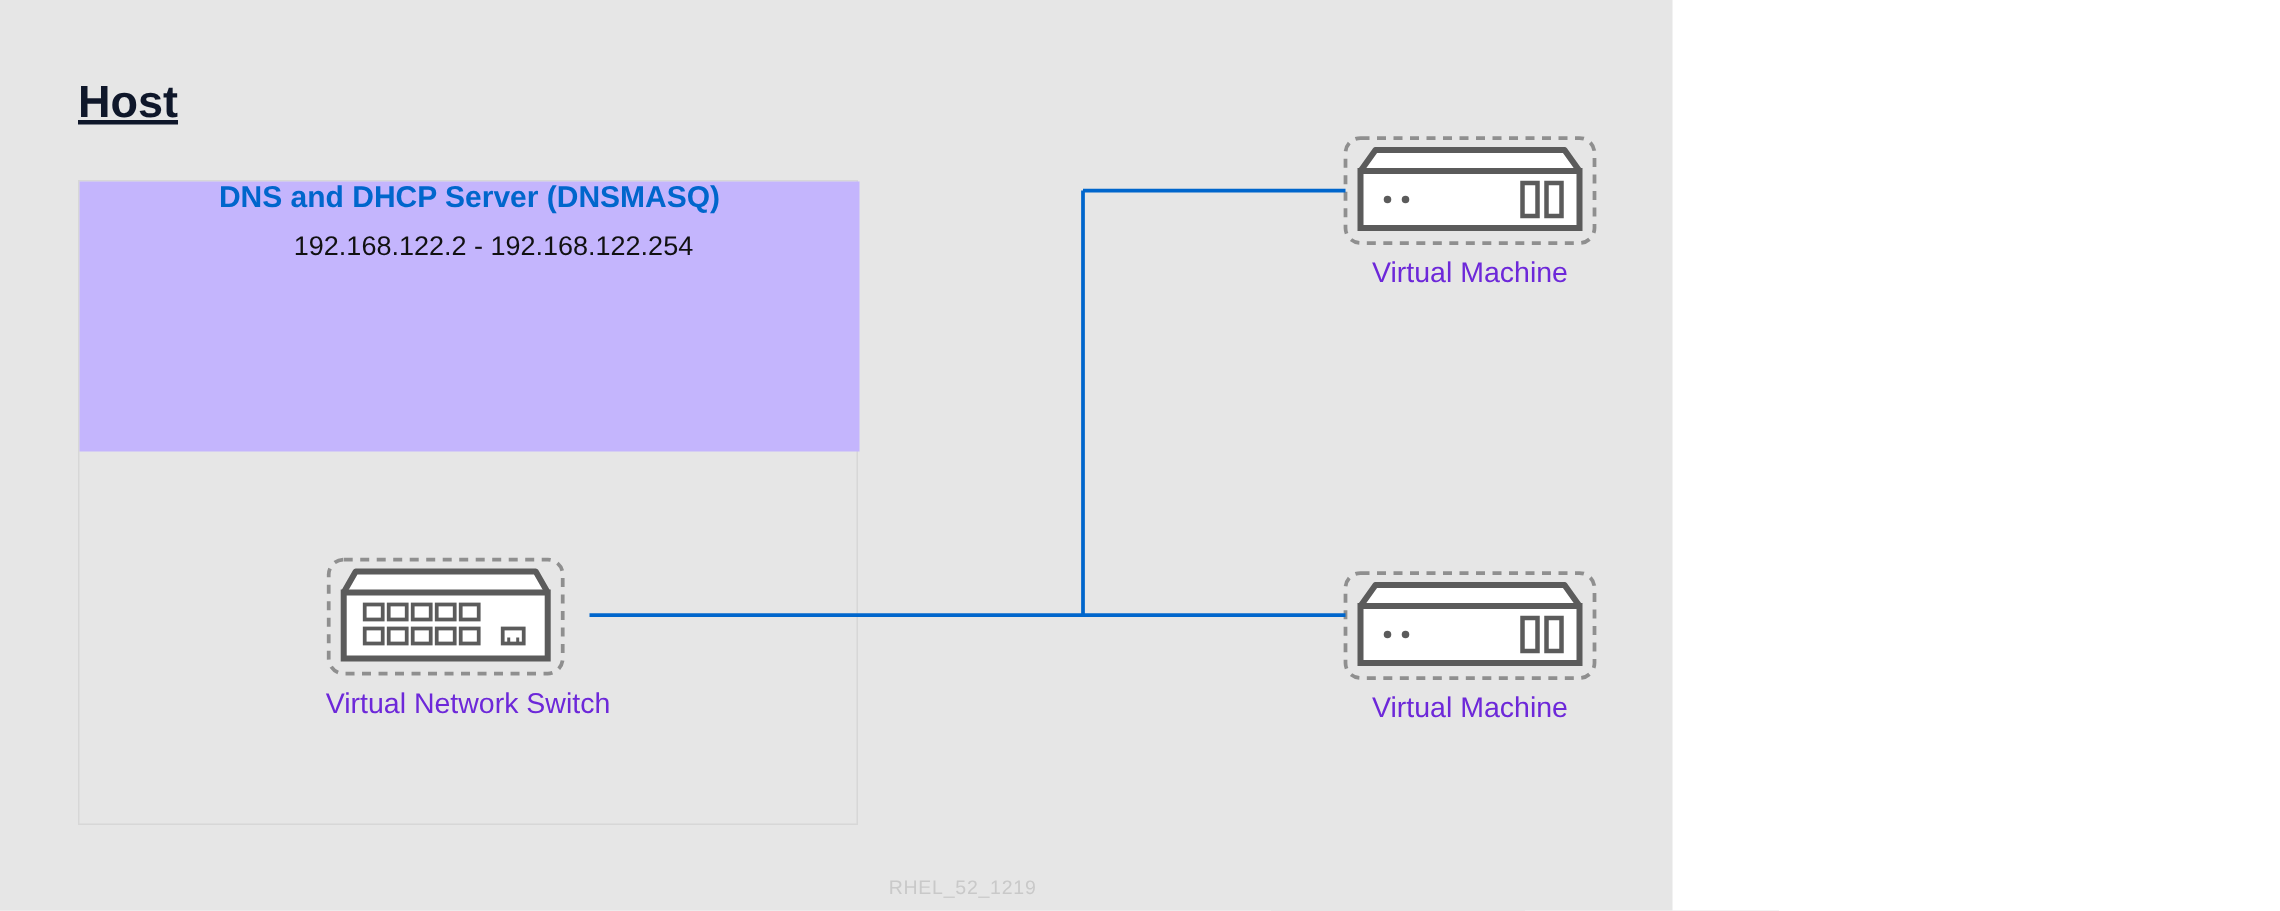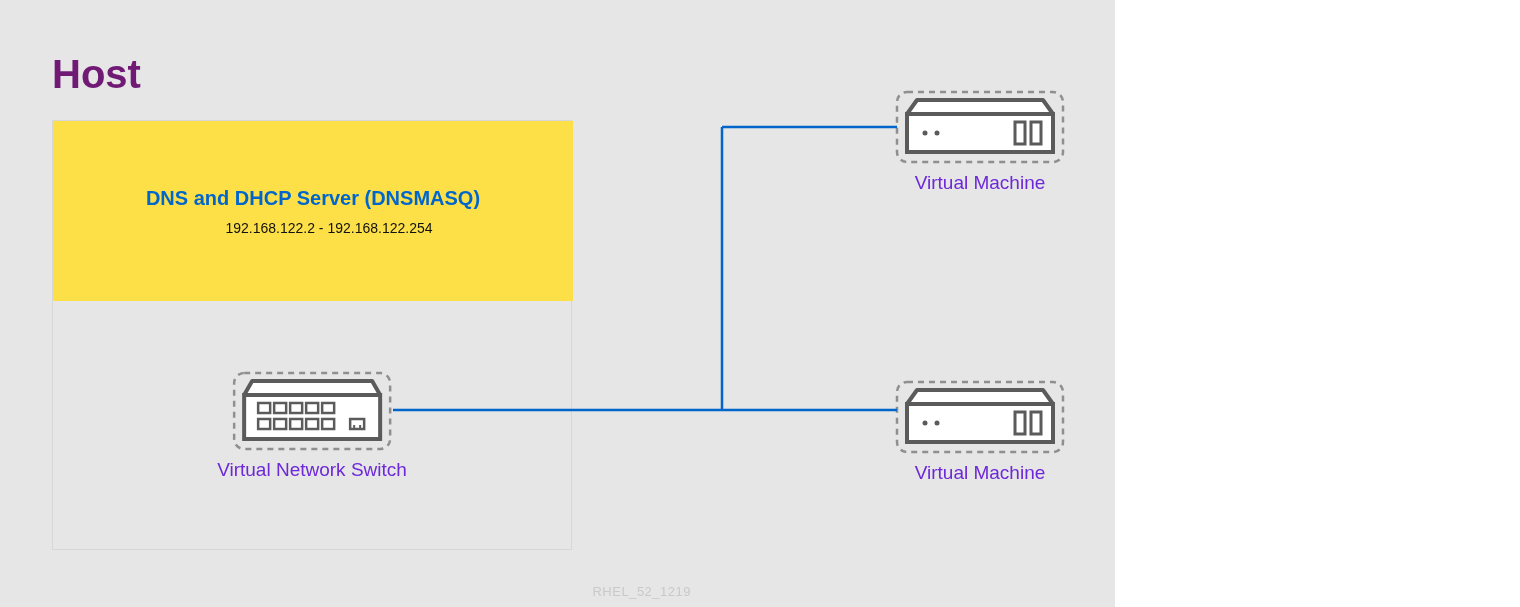--- a/index.html
+++ b/index.html
@@ -14,64 +14,65 @@
     position: absolute;
     left: 0; top: 0;
     width: 1115px;
     height: 607px;
     background: #e6e6e6;
   }
   .host-title {
     position: absolute;
     left: 52px;
     top: 52px;
-    font-size: 40px;
+    font-size: 30px;
     font-weight: 700;
-    color: #701a75;
+    color: #0f172a;
+    text-decoration: underline;
   }
   .host-box {
     position: absolute;
     left: 52px;
     top: 120px;
     width: 520px;
     height: 430px;
     background: transparent;
     border: 1px solid #d7d7d7;
   }
   .server-box {
     position: absolute;
     left: 0; top: 0;
     width: 520px;
     height: 180px;
-    background: #fde047;
+    background: #c4b5fd;
     display: flex;
     flex-direction: column;
     align-items: center;
-    justify-content: center;
+    justify-content: flex-start;
     gap: 10px;
   }
   .server-title {
     color: #0066cc;
     font-size: 20px;
     font-weight: 600;
   }
   .server-range {
     color: #111;
-    font-size: 14px;
+    font-size: 18px;
     font-weight: 400;
     margin-left: 32px;
   }
   .switch-group {
     position: absolute;
     left: 50%;
     transform: translateX(-50%);
     top: 250px;
     display: flex;
     flex-direction: column;
-    align-items: center;
+    align-items: flex-start;
     gap: 8px;
   }
   .switch-label, .vm-label {
     font-size: 19px;
     color: #6d28d9;
     white-space: nowrap;
   }
   .vm1-group {
     position: absolute;
     left: 895px;

